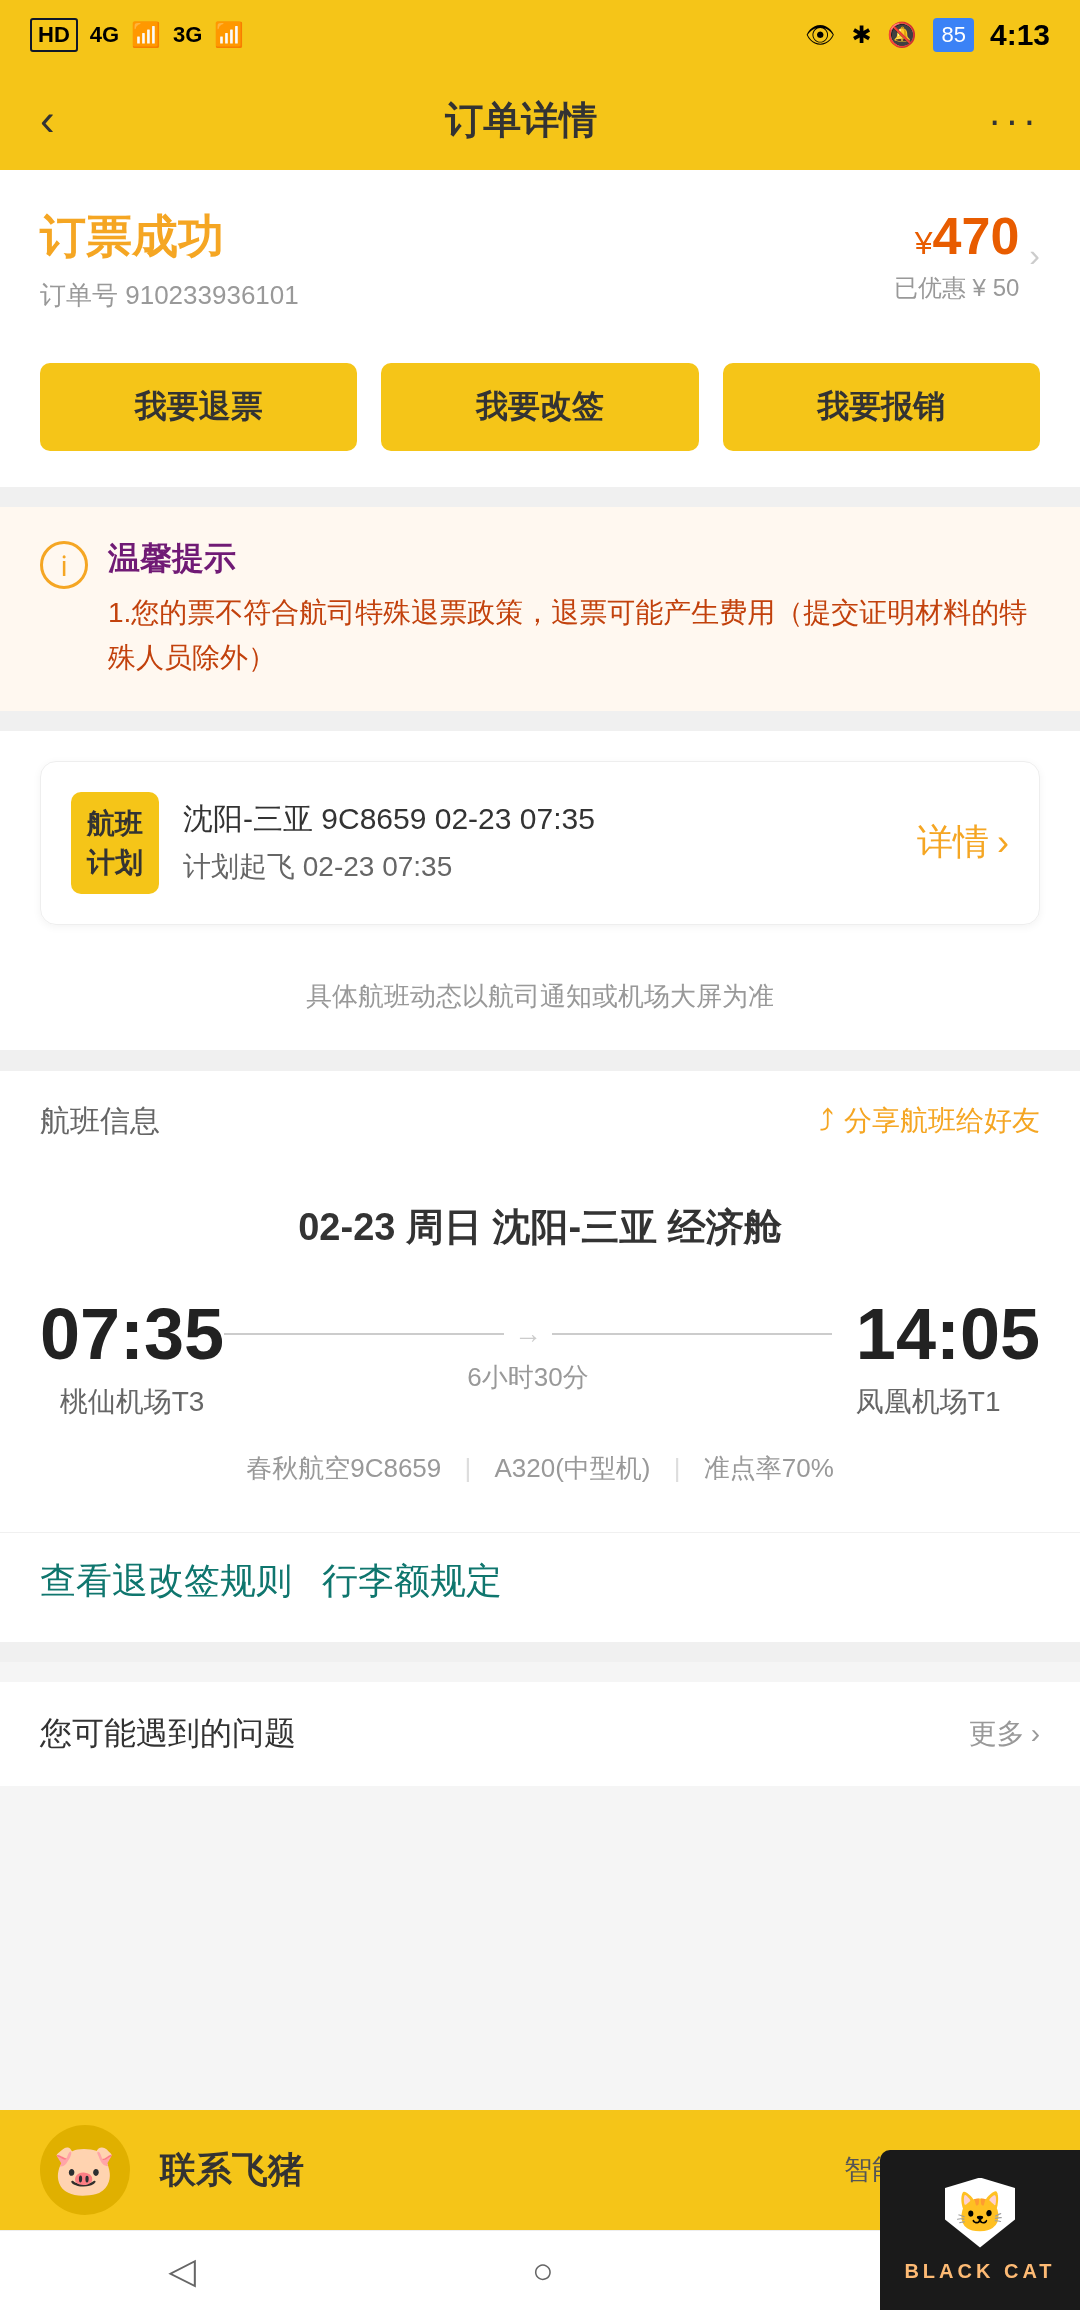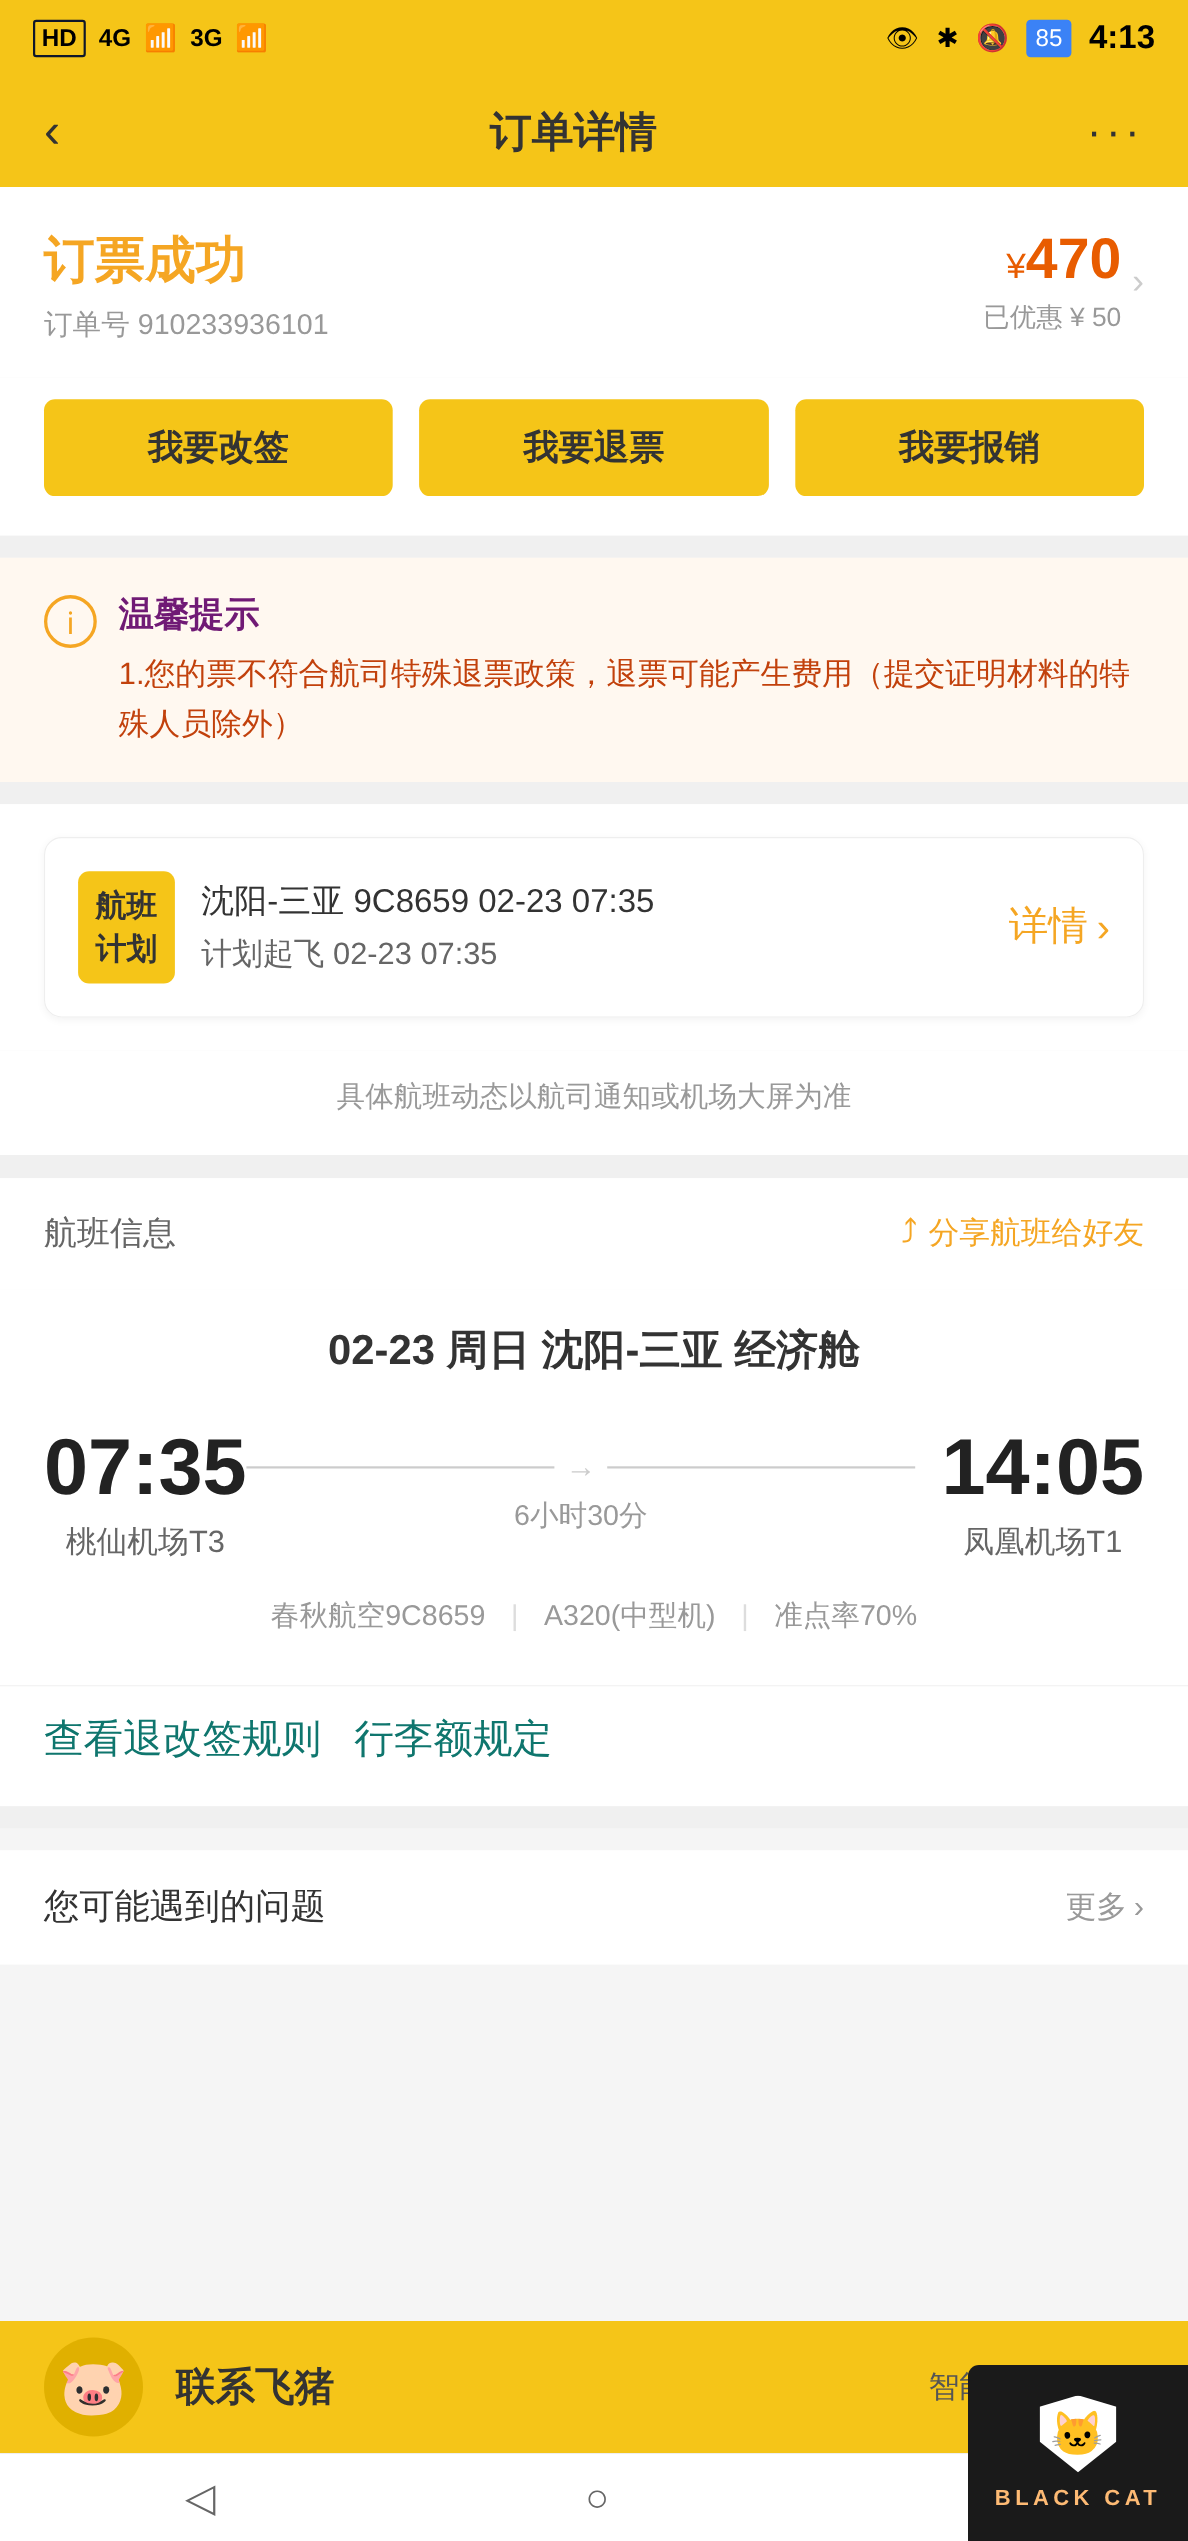--- a/index.html
+++ b/index.html
@@ -310,21 +310,21 @@
     .plane-icon {
       font-size: 28px;
       color: #ccc;
       margin: 0 10px;
     }
     .duration-text {
       font-size: 26px;
       color: #999;
     }
     .arrive-time {
-      text-align: center;
+      text-align: left;
       margin-left: 24px;
     }
     .flight-meta {
       text-align: center;
       font-size: 26px;
       color: #999;
       margin-top: 24px;
       line-height: 1.8;
     }
     .meta-divider {
@@ -493,22 +493,22 @@
       <div>
         <span class="price-symbol">¥</span><span class="price">470</span>
       </div>
       <div class="discount">已优惠 ¥ 50</div>
     </div>
     <span class="arrow-right">›</span>
   </div>
 </div>
 
 <div class="action-buttons">
+  <button class="action-btn">我要退票</button>
   <button class="action-btn">我要改签</button>
-  <button class="action-btn">我要退票</button>
   <button class="action-btn">我要报销</button>
 </div>
 
 <div class="section-divider"></div>
 
 <div class="warning-notice">
   <div class="warning-icon">ℹ</div>
   <div class="warning-content">
     <div class="warning-title">温馨提示</div>
     <div class="warning-text">1.您的票不符合航司特殊退票政策，退票可能产生费用（提交证明材料的特殊人员除外）</div>

